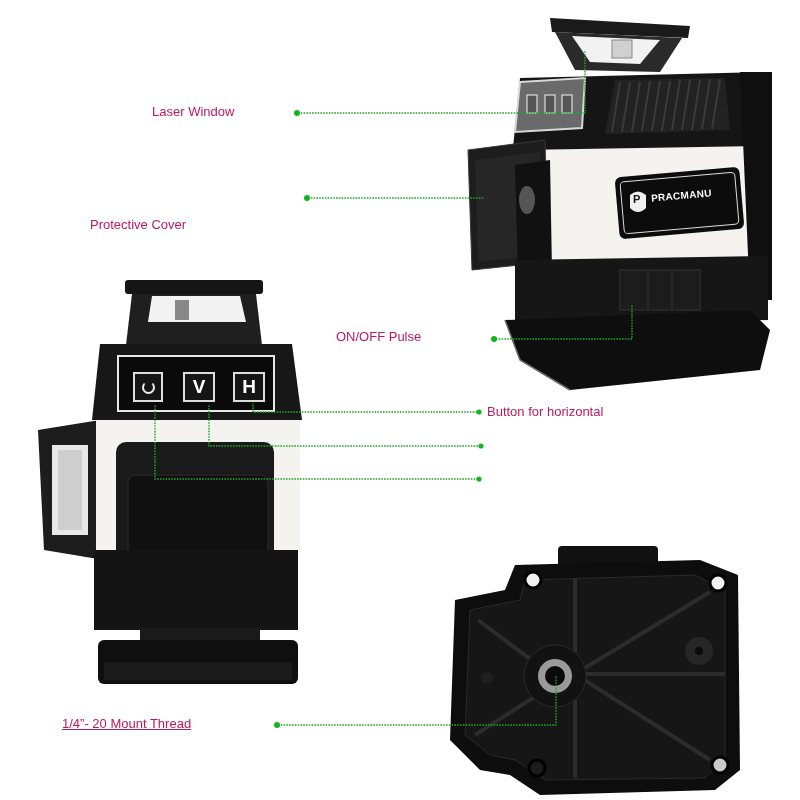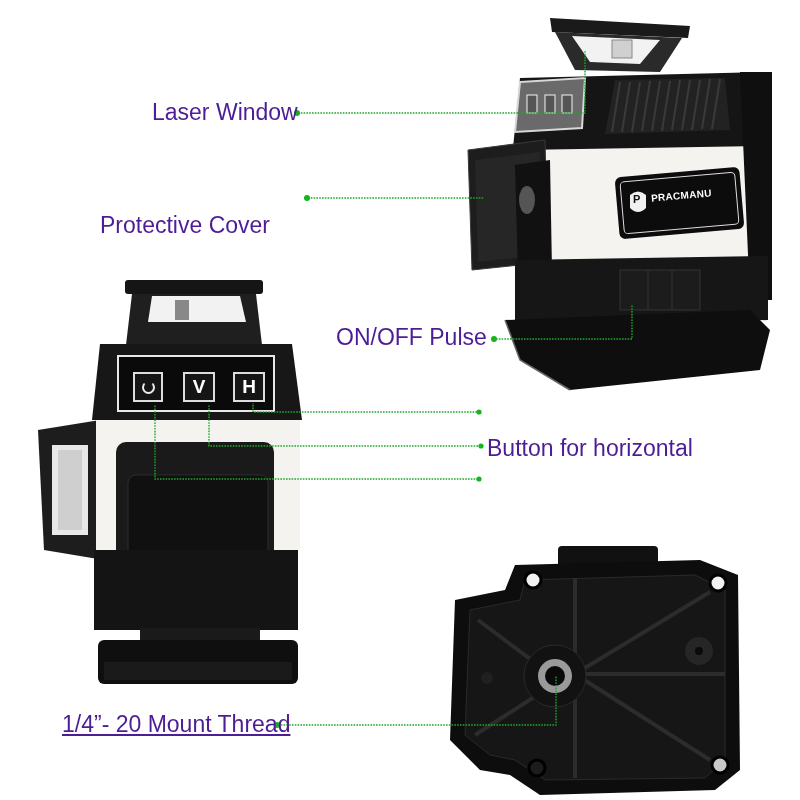--- a/index.html
+++ b/index.html
@@ -1,17 +1,17 @@
 <!DOCTYPE html>
 <html><head>
 <meta charset="utf-8">
 <style>
   html,body{margin:0;padding:0;background:#ffffff;}
   body{width:800px;height:800px;position:relative;overflow:hidden;font-family:"Liberation Sans",sans-serif;}
-  .label{position:absolute;font-size:23px;color:#4c1d95;line-height:30px;white-space:nowrap;}
+  .label{position:absolute;font-size:13px;color:#be185d;line-height:30px;white-space:nowrap;}
   .stage{position:absolute;left:0;top:0;width:800px;height:800px;}
   svg{position:absolute;left:0;top:0;}
 </style>
 </head>
 <body>
 
 <div class="stage">
 
   <svg width="800" height="800" viewBox="0 0 800 800">
 
@@ -137,17 +137,17 @@
   <div style="position:absolute;left:133px;top:372px;width:30px;height:30px;border:2px solid #ddd;box-sizing:border-box;background:#151515;display:flex;align-items:center;justify-content:center;">
     <span style="width:13px;height:13px;border:2px solid #eee;border-radius:50%;border-top-color:transparent;box-sizing:border-box;position:relative;"></span>
   </div>
   <div style="position:absolute;left:183px;top:372px;width:32px;height:30px;border:2px solid #ddd;box-sizing:border-box;background:#151515;color:#fff;font-weight:bold;font-size:19px;display:flex;align-items:center;justify-content:center;">V</div>
   <div style="position:absolute;left:233px;top:372px;width:32px;height:30px;border:2px solid #ddd;box-sizing:border-box;background:#151515;color:#fff;font-weight:bold;font-size:19px;display:flex;align-items:center;justify-content:center;">H</div>
 
   <div style="position:absolute;left:651px;top:190px;color:#fff;font-size:10px;font-weight:bold;letter-spacing:0.3px;transform:rotate(-5deg);">PRACMANU</div>
   <div style="position:absolute;left:633px;top:193px;color:#111;font-size:11px;font-weight:bold;">P</div>
 
   <div class="label" style="left:152px;top:97px;">Laser Window</div>
-  <div class="label" style="left:100px;top:210px;">Protective Cover</div>
+  <div class="label" style="left:90px;top:210px;">Protective Cover</div>
   <div class="label" style="left:336px;top:322px;">ON/OFF Pulse</div>
-  <div class="label" style="left:487px;top:397px;margin-top:36px;">Button for horizontal</div>
+  <div class="label" style="left:487px;top:397px;">Button for horizontal</div>
   <div class="label" style="left:62px;top:709px;text-decoration:underline;">1/4”- 20 Mount Thread</div>
 </div>
 
 </body></html>

